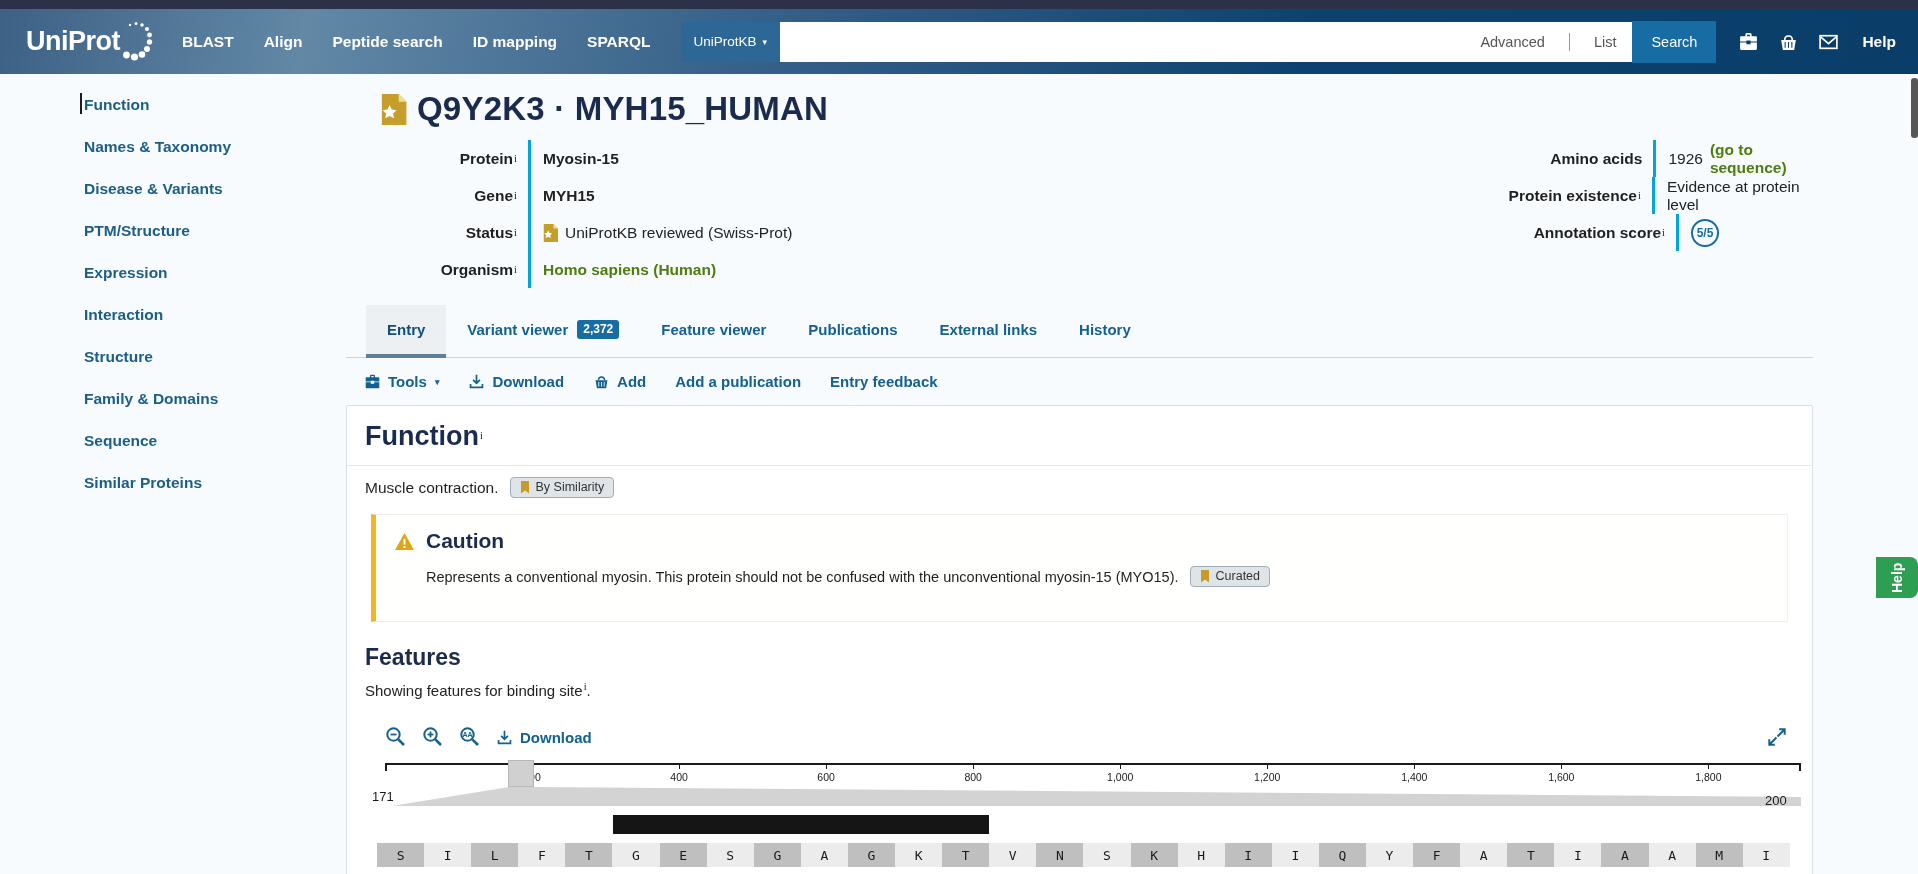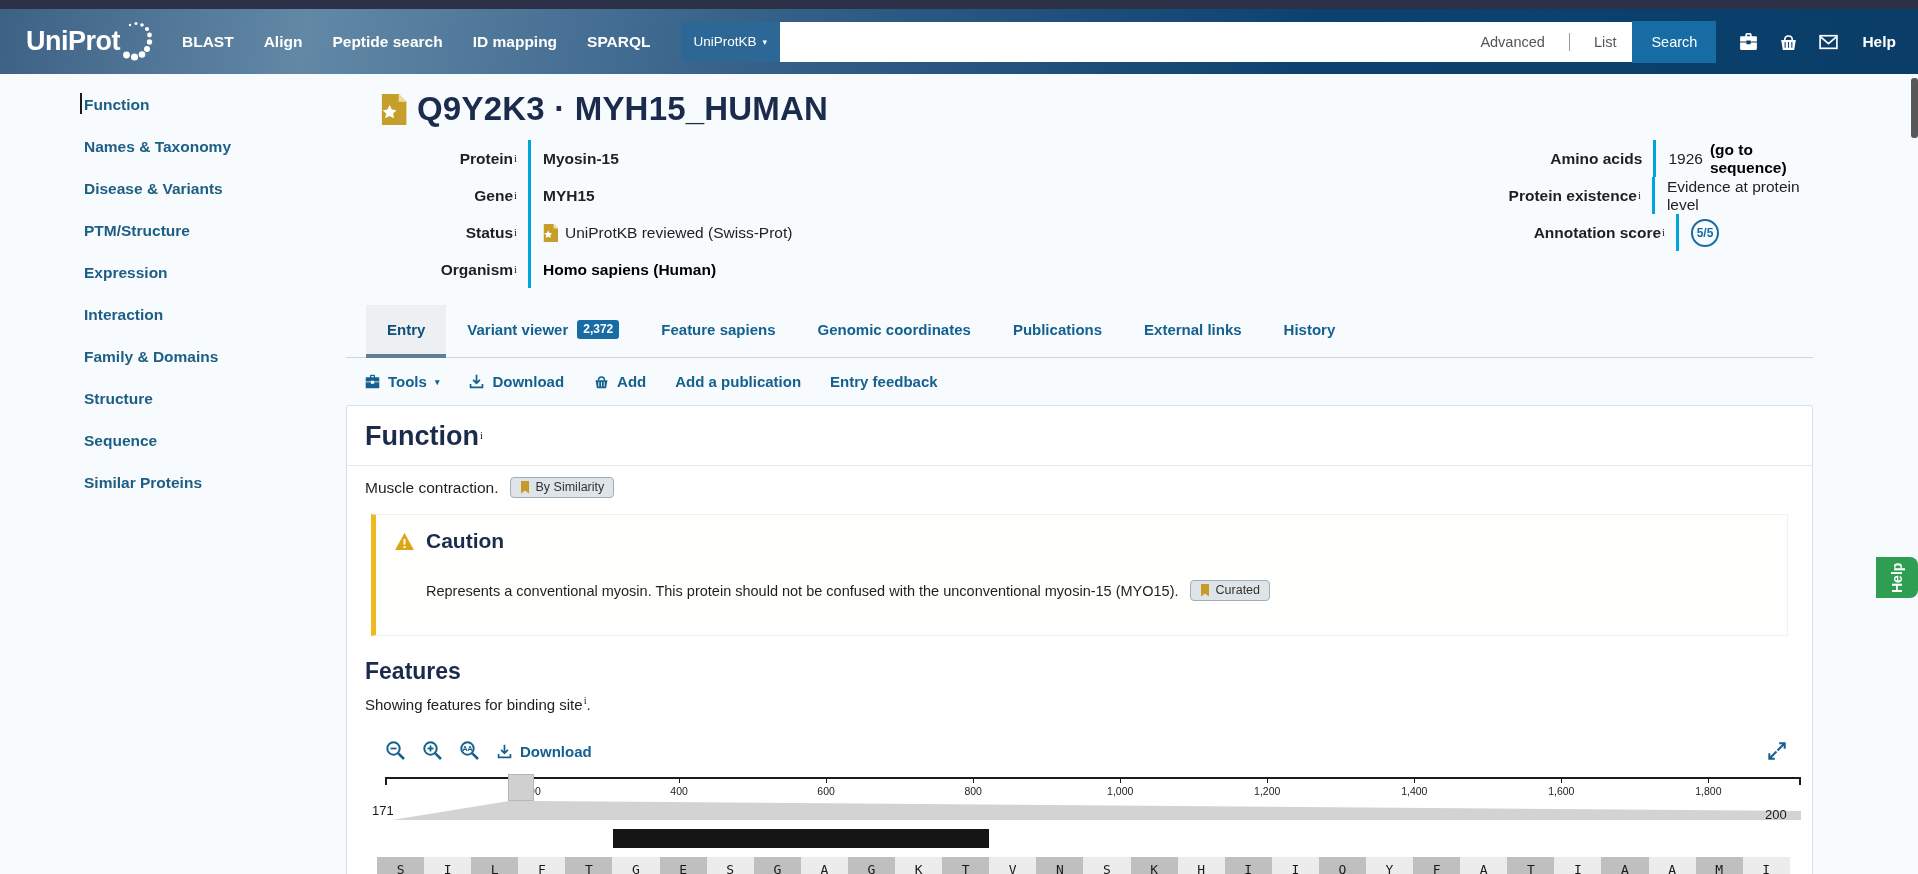--- a/index.html
+++ b/index.html
@@ -42,21 +42,21 @@
   .info-cols { display:flex; margin-top:12px; }
   .info-col-left { width:745px; }
   .info-col-right { flex:1; }
   .info-row { display:flex; min-height:37px; align-items:stretch; }
   .info-lbl { width:182px; text-align:right; padding-right:11px; font-weight:bold; font-size:15.5px;
     color:#1f1f1f; display:flex; align-items:center; justify-content:flex-end; }
   .info-col-right .info-lbl { width:190px; margin-left:395px; }
   .info-val { border-left:3px solid #00a6d9; padding-left:12px; font-size:15.5px; color:#222;
     display:flex; align-items:center; gap:7px; }
   .b { font-weight:bold; }
-  .link { color:#000000; font-weight:bold; cursor:pointer; text-decoration:none; }
+  .link { color:#4d7c0f; font-weight:bold; cursor:pointer; text-decoration:none; }
   sup.i { font-family:"Liberation Serif",serif; font-size:10.5px; color:#222; margin-left:1px; font-weight:normal; }
   .score-circle { width:28px; height:28px; border:2px solid #176ca3; border-radius:50%; color:#176ca3;
     font-size:12px; font-weight:bold; display:flex; align-items:center; justify-content:center; cursor:pointer; }
 
   
   .tab-bar { display:flex; align-items:stretch; margin-top:17px; padding-left:20px; border-bottom:1px solid #ccd5dc; }
   .tab { display:flex; align-items:center; gap:9px; padding:15px 21px; color:#14618f; font-weight:bold;
     font-size:15px; cursor:pointer; border-bottom:4px solid transparent; margin-bottom:-1px; }
   .tab.active { background:#edf0f3; border-bottom:4px solid #5f7e97; color:#0e4f79; }
   .tab-badge { background:#176ca3; color:#fff; font-size:12px; font-weight:bold; padding:2px 6px 3px; border-radius:3px; }
@@ -71,21 +71,21 @@
   .card { width:1467px; background:#fff; border:1px solid #d9e0e5; border-radius:2px; min-height:460px; position:relative; }
   .card-head { padding:15px 18px 13px; border-bottom:1px solid #e4e9ed; }
   .h-section { font-size:27px; font-weight:bold; color:#1b2b4d; }
   .fn-line { padding:11px 18px 8px; font-size:15.5px; color:#1f1f1f; display:flex; align-items:center; gap:11px; }
   .ev-badge { border:1px solid #9fadb8; background:#dfe4e9; border-radius:4px; padding:2px 9px 3px;
     font-size:12.5px; color:#333; display:inline-flex; align-items:center; gap:6px; cursor:pointer; }
 
   .caution-box { margin:8px 24px 18px; border-left:5px solid #edb821; border-top:1px solid #f0f0f3;
     border-right:1px solid #f0f0f3; border-bottom:1px solid #f0f0f3; padding:14px 18px 34px; background:#fffffe; }
   .caution-title { display:flex; align-items:center; gap:11px; font-size:21px; font-weight:bold; color:#1b2b4d; }
-  .caution-text { margin-top:27px; padding-left:32px; font-size:14.5px; color:#1f1f1f;
+  .caution-text { margin-top:13px; padding-left:32px; font-size:14.5px; color:#1f1f1f;
     display:flex; align-items:center; gap:11px; }
 
   .h-features { font-size:23px; font-weight:bold; color:#1b2b4d; padding:4px 18px 0; }
   .feat-sub { padding:10px 18px 0; font-size:15px; color:#222; }
 
   .controls-row { display:flex; align-items:center; gap:15px; margin:27px 0 0 38px; color:#14618f; }
   .ctl-ico { width:22px; height:22px; cursor:pointer; color:#14618f; }
   .dl-link { display:flex; align-items:center; gap:7px; color:#14618f; font-weight:bold; font-size:15px; cursor:pointer; }
   .expand-btn { position:absolute; right:24px; width:22px; height:22px; color:#14618f; cursor:pointer; }
   .expand-anchor { position:relative; }
@@ -182,22 +182,22 @@
   </div>
 </div>
 
 <nav class="sidebar">
     <div class="side-item active">Function</div>
     <div class="side-item">Names &amp; Taxonomy</div>
     <div class="side-item">Disease &amp; Variants</div>
     <div class="side-item">PTM/Structure</div>
     <div class="side-item">Expression</div>
     <div class="side-item">Interaction</div>
+    <div class="side-item">Structure</div>
     <div class="side-item">Family &amp; Domains</div>
-    <div class="side-item">Structure</div>
     <div class="side-item">Sequence</div>
     <div class="side-item">Similar Proteins</div>
   </nav>
 
 <div class="main">
 
   <div class="title-row">
     <svg class="doc-icon-lg" viewBox="0 0 20 24">
       <path d="M1 0h13l6 6v18H1z" fill="#c59e2b"></path>
       <path d="M14 0l6 6h-6z" fill="#ecdf9e"></path>
@@ -275,24 +275,21 @@
 
   <div class="tab-bar">
       <div class="tab active">
         <span class="tab-label">Entry</span>
       </div>
       <div class="tab">
         <span class="tab-label">Variant viewer</span>
         <span class="tab-badge">2,372</span>
       </div>
       <div class="tab">
-        <span class="tab-label">Feature sapiens</span>
-      </div>
-      <div class="tab">
-        <span class="tab-label">Genomic coordinates</span>
+        <span class="tab-label">Feature viewer</span>
       </div>
       <div class="tab">
         <span class="tab-label">Publications</span>
       </div>
       <div class="tab">
         <span class="tab-label">External links</span>
       </div>
       <div class="tab">
         <span class="tab-label">History</span>
       </div>

